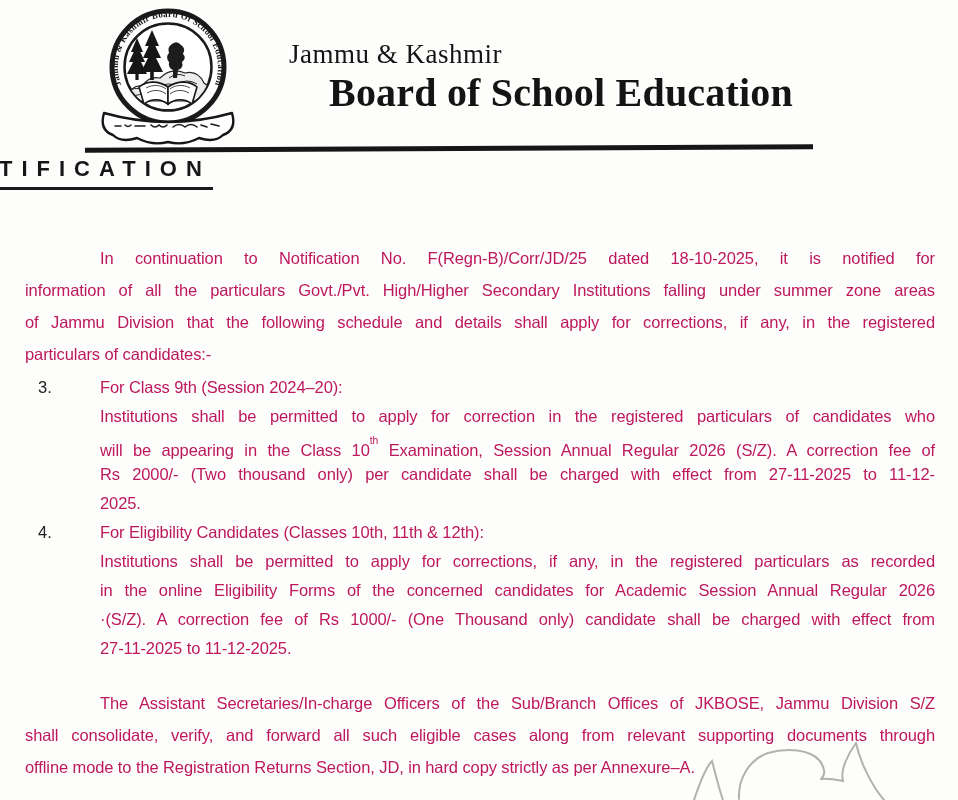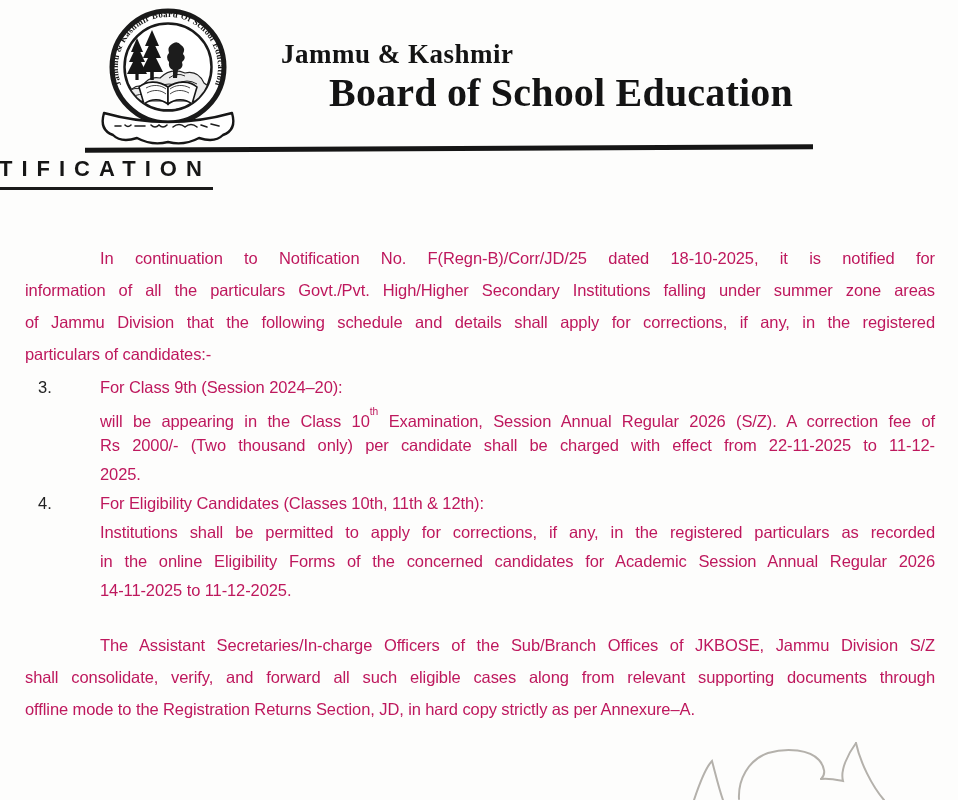--- a/index.html
+++ b/index.html
@@ -7,21 +7,21 @@
   body {
     position:relative;
     background:#fdfdfc;
     color:#1e1e1e;
     font-family:"Liberation Sans", sans-serif;
     overflow:hidden;
   }
   
   .emblem { position:absolute; left:73px; top:4px; width:190px; height:148px; }
   .org { position:absolute; left:281px; top:38px; font-family:"Liberation Serif", serif; color:#141414; }
-  .org-line1 { font-size:27px; font-weight:700; line-height:32px; letter-spacing:0.5px; }
+  .org-line1 { font-size:27px; font-weight:400; line-height:32px; letter-spacing:0.5px;margin-left:8px; }
   .org-line2 { font-size:40px; font-weight:700; line-height:46px; letter-spacing:0.2px;margin-left:48px; }
   .header-rule { position:absolute; left:85px; top:146px; width:728px; height:4.5px; background:#161616; transform:rotate(-0.28deg); }
   .title-wrap { position:absolute; left:0; top:156px; width:958px; text-align:left; }
   .title {
     display:inline-block; margin-left:-60px;
     font-size:22px; font-weight:700; letter-spacing:9px;
     color:#161616; padding:0 2px 5px 8px;
     border-bottom:3.5px solid #1a1a1a;
   }
   
@@ -110,33 +110,35 @@
     <span class="ln just indent">In continuation to Notification No. F(Regn-B)/Corr/JD/25 dated 18-10-2025, it is notified for</span>
     <span class="ln just">information of all the particulars Govt./Pvt. High/Higher Secondary Institutions falling under summer zone areas</span>
     <span class="ln just">of Jammu Division that the following schedule and details shall apply for corrections, if any, in the registered</span>
     <span class="ln">particulars of candidates:-</span>
   </div>
 
   <div class="item item-3">
     <div class="num">3.</div>
     <div class="itxt">
       <span class="ln">For Class 9th (Session 2024–20):</span>
+      <span class="ln just">Institutions shall be permitted to apply for correction in the registered particulars of candidates who</span>
       <span class="ln just"><span>will be appearing in the Class 10</span><sup class="th">th</sup><span> Examination, Session Annual Regular 2026 (S/Z). A correction fee of</span></span>
-      <span class="ln just">Rs 2000/- (Two thousand only) per candidate shall be charged with effect from 22-11-2025 to 11-12-</span>
+      <span class="ln just">Rs 2000/- (Two thousand only) per candidate shall be charged with effect from 27-11-2025 to 11-12-</span>
       <span class="ln">2025.</span>
     </div>
   </div>
 
   <div class="item item-4">
     <div class="num">4.</div>
     <div class="itxt">
       <span class="ln">For Eligibility Candidates (Classes 10th, 11th &amp; 12th):</span>
       <span class="ln just">Institutions shall be permitted to apply for corrections, if any, in the registered particulars as recorded</span>
       <span class="ln just">in the online Eligibility Forms of the concerned candidates for Academic Session Annual Regular 2026</span>
-      <span class="ln">14-11-2025 to 11-12-2025.</span>
+      <span class="ln just">·(S/Z). A correction fee of Rs 1000/- (One Thousand only) candidate shall be charged with effect from</span>
+      <span class="ln">27-11-2025 to 11-12-2025.</span>
     </div>
   </div>
 
   <div class="closing">
     <span class="ln just indent">The Assistant Secretaries/In-charge Officers of the Sub/Branch Offices of JKBOSE, Jammu Division S/Z</span>
     <span class="ln just">shall consolidate, verify, and forward all such eligible cases along from relevant supporting documents through</span>
     <span class="ln">offline mode to the Registration Returns Section, JD, in hard copy strictly as per Annexure–A.</span>
   </div>
 
 </div>

